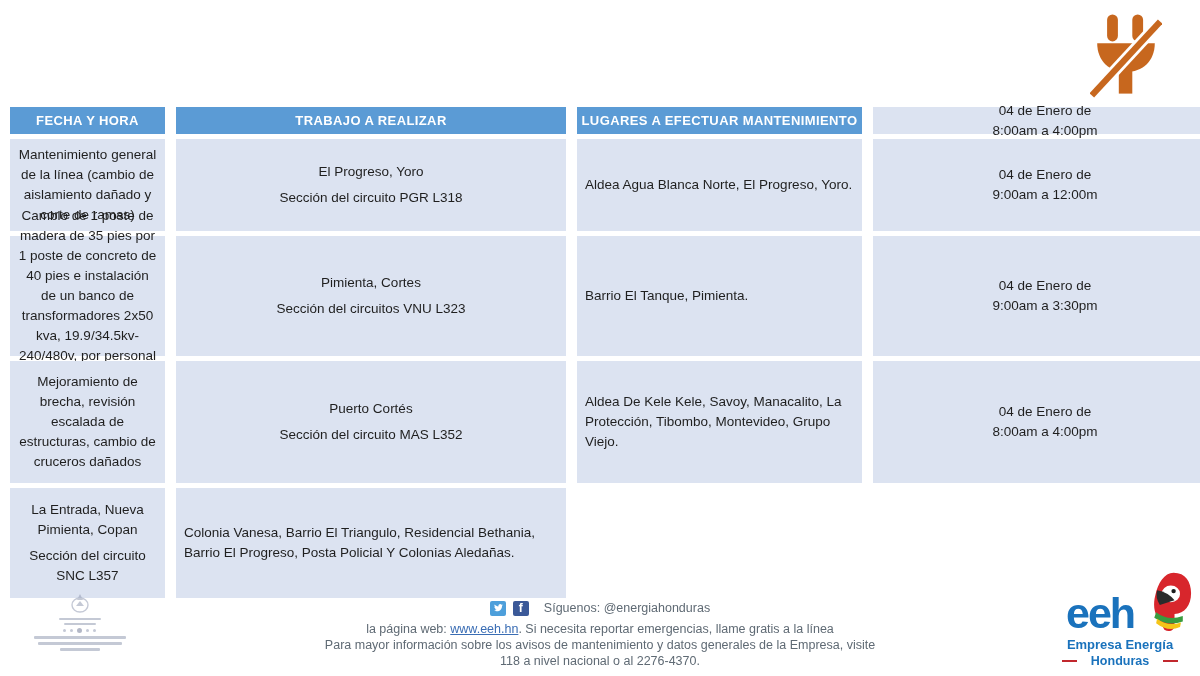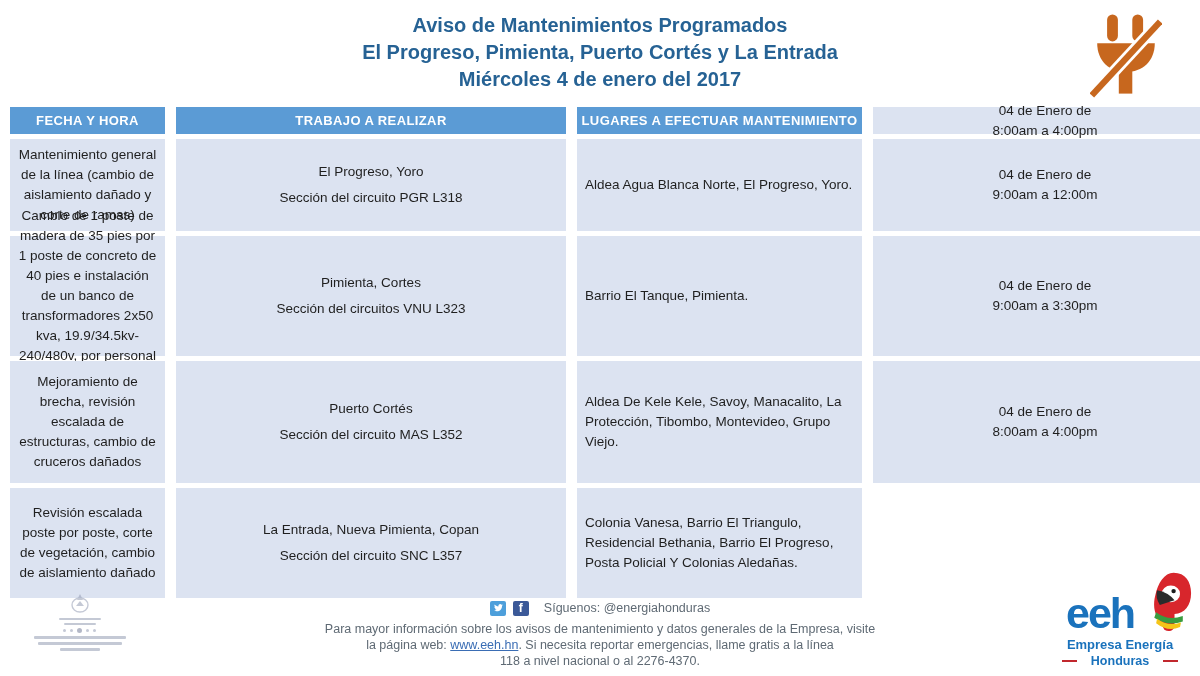--- a/index.html
+++ b/index.html
@@ -62,25 +62,20 @@
   .eeh-country-row{position:absolute;left:0;top:83px;width:116px;
     display:flex;align-items:center;justify-content:center;gap:14px;}
   .eeh-country{color:#1a72bc;font-weight:bold;font-size:12.5px;}
   .red-dash{width:15px;height:2px;background:#c1272d;display:block;}
 </style>
 </head>
 <body>
 
 <div class="sheet">
 
-  <div class="title-block">
-    <div>Aviso de Mantenimientos Programados</div>
-    <div>El Progreso, Pimienta, Puerto Cortés y La Entrada</div>
-    <div>Miércoles 4 de enero del 2017</div>
-  </div>
 
   <div class="plug-wrap">
     <svg width="72" height="92" viewBox="0 0 80 100">
       <rect x="19" y="6" width="12" height="30" rx="6" fill="#c7671e"></rect>
       <rect x="47" y="6" width="12" height="30" rx="6" fill="#c7671e"></rect>
       <path d="M8 38 H72 C72 58 58 70 40 70 C22 70 8 58 8 38 Z" fill="#c7671e"></path>
       <rect x="32" y="66" width="15" height="28" fill="#c7671e"></rect>
       <line x1="2" y1="96" x2="78" y2="14" stroke="#ffffff" stroke-width="13"></line>
       <line x1="2" y1="96" x2="78" y2="14" stroke="#c7671e" stroke-width="7"></line>
     </svg>
@@ -133,45 +128,42 @@
       <span class="zona-circ">Sección del circuito MAS L352</span>
     </div>
     <div class="cell c-lugares">
       <span>Aldea De Kele Kele, Savoy, Manacalito, La Protección, Tibombo, Montevideo, Grupo Viejo.</span>
     </div>
 
     <div class="cell c-fecha">
       <span>04 de Enero de</span>
       <span>8:00am a 4:00pm</span>
     </div>
-    <div class="cell c-trabajo">
-      <span>Revisión escalada poste por poste, corte de vegetación, cambio de aislamiento dañado</span>
-    </div>
     <div class="cell c-zona">
       <span class="zona-name">La Entrada, Nueva Pimienta, Copan</span>
       <span class="zona-circ">Sección del circuito SNC L357</span>
     </div>
     <div class="cell c-lugares">
       <span>Colonia Vanesa, Barrio El Triangulo, Residencial Bethania, Barrio El Progreso, Posta Policial Y Colonias Aledañas.</span>
     </div>
   </div>
 
   <div class="social-row">
     <span class="social-icon tw">
       <svg width="12" height="12" viewBox="0 0 24 24">
         <path fill="#ffffff" d="M22 5.8c-.7.3-1.5.5-2.3.6.8-.5 1.4-1.2 1.7-2.1-.8.5-1.6.8-2.5 1A3.6 3.6 0 0 0 12.7 8c0 .3 0 .6.1.8-3-.1-5.7-1.6-7.5-3.8-.3.6-.5 1.2-.5 1.9 0 1.3.6 2.4 1.6 3-.6 0-1.1-.2-1.6-.4 0 1.8 1.2 3.2 2.9 3.6-.3.1-.6.1-1 .1-.2 0-.5 0-.7-.1.5 1.5 1.8 2.5 3.4 2.5a7.3 7.3 0 0 1-5.4 1.5 10.3 10.3 0 0 0 5.6 1.6c6.7 0 10.4-5.6 10.4-10.4v-.5c.7-.5 1.3-1.2 1.8-1.9z"></path>
       </svg>
     </span>
     <span class="social-icon fb">f</span>
     <span class="siguenos">Síguenos: @energiahonduras</span>
   </div>
 
   <div class="info-block">
+    <div><span>la página web: </span><a class="weblink">www.eeh.hn</a><span>. Si necesita reportar emergencias, llame gratis a la línea</span></div>
     <div>Para mayor información sobre los avisos de mantenimiento y datos generales de la Empresa, visite</div>
-    <div><span>la página web: </span><a class="weblink">www.eeh.hn</a><span>. Si necesita reportar emergencias, llame gratis a la línea</span></div>
     <div>118 a nivel nacional o al 2276-4370.</div>
   </div>
 
   <div class="gov-seal">
     <svg width="20" height="22" viewBox="0 0 20 22">
       <ellipse cx="10" cy="12" rx="8" ry="7" fill="none" stroke="#8b94ad" stroke-width="1.4"></ellipse>
       <path d="M10 1 L13 7 H7 Z" fill="#8b94ad"></path>
       <path d="M6 13 L10 8 L14 13 Z" fill="#8b94ad"></path>
     </svg>
     <div class="bar" style="width:42px;height:2px;"></div>

